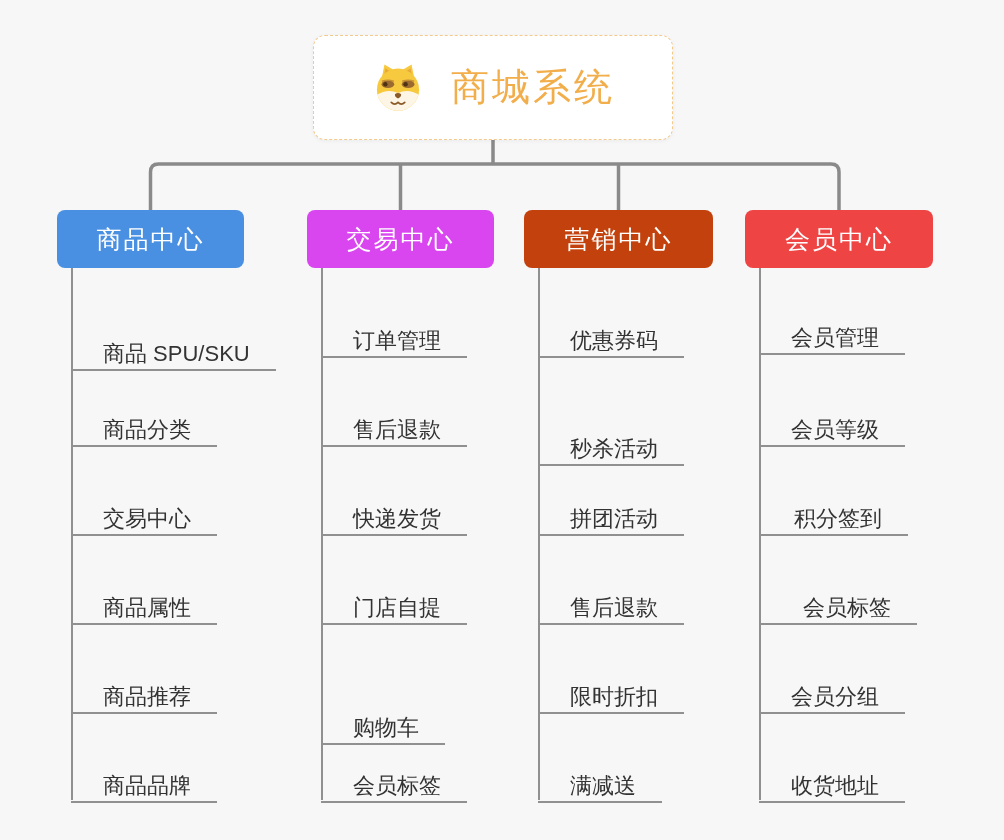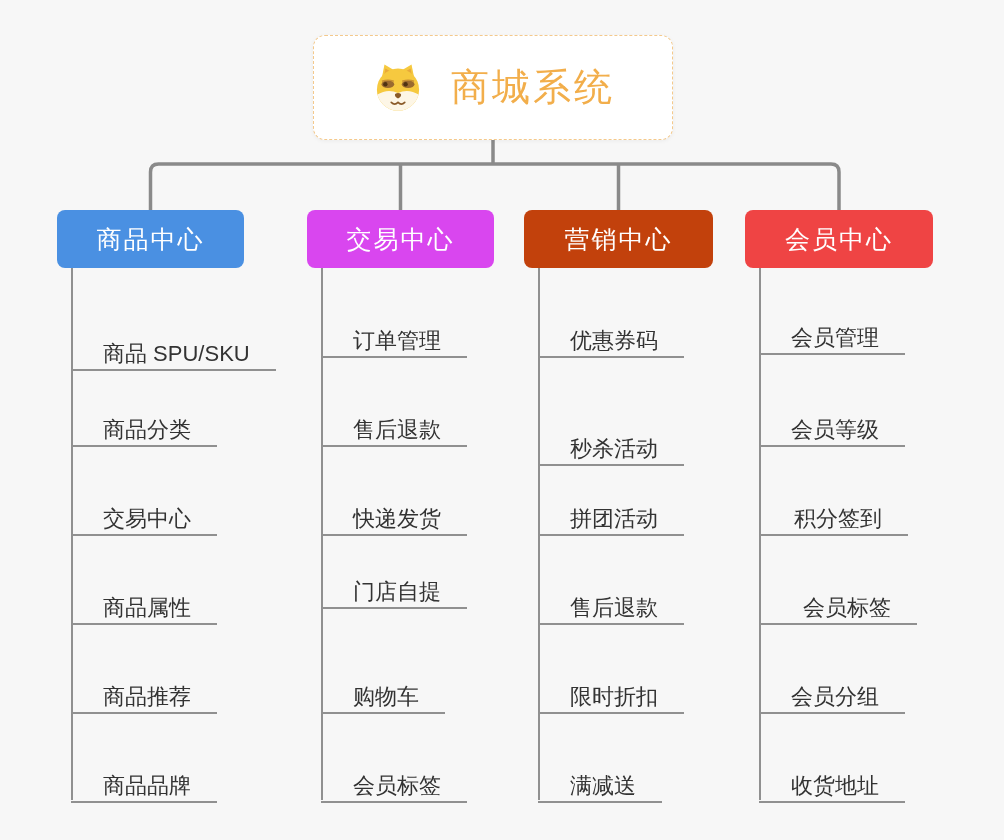--- a/index.html
+++ b/index.html
@@ -127,24 +127,24 @@
     <div class="branch-spine" style="background: rgb(144, 144, 144);"></div>
   <div class="child-row" style="top: 313px; border-bottom-color: rgb(144, 144, 144);">
     <span class="child-label">订单管理</span>
   </div>
       <div class="child-row" style="top: 402px; border-bottom-color: rgb(144, 144, 144);">
     <span class="child-label">售后退款</span>
   </div>
       <div class="child-row" style="top: 491px; border-bottom-color: rgb(144, 144, 144);">
     <span class="child-label">快递发货</span>
   </div>
-      <div class="child-row" style="top: 564px; border-bottom-color: rgb(144, 144, 144);">
+      <div class="child-row" style="top: 580px; border-bottom-color: rgb(144, 144, 144);">
     <span class="child-label">门店自提</span>
   </div>
-      <div class="child-row" style="top: 669px; border-bottom-color: rgb(144, 144, 144);">
+      <div class="child-row" style="top: 700px; border-bottom-color: rgb(144, 144, 144);">
     <span class="child-label">购物车</span>
   </div>
       <div class="child-row" style="top: 758px; border-bottom-color: rgb(144, 144, 144);">
     <span class="child-label">会员标签</span>
   </div>
     </div>
 
   <div class="branch-column" style="left: 524px;">
     <div class="branch-header" style="width: 189px; background: #c2410c; text-align: right;">
       <span class="branch-label">营销中心</span>

